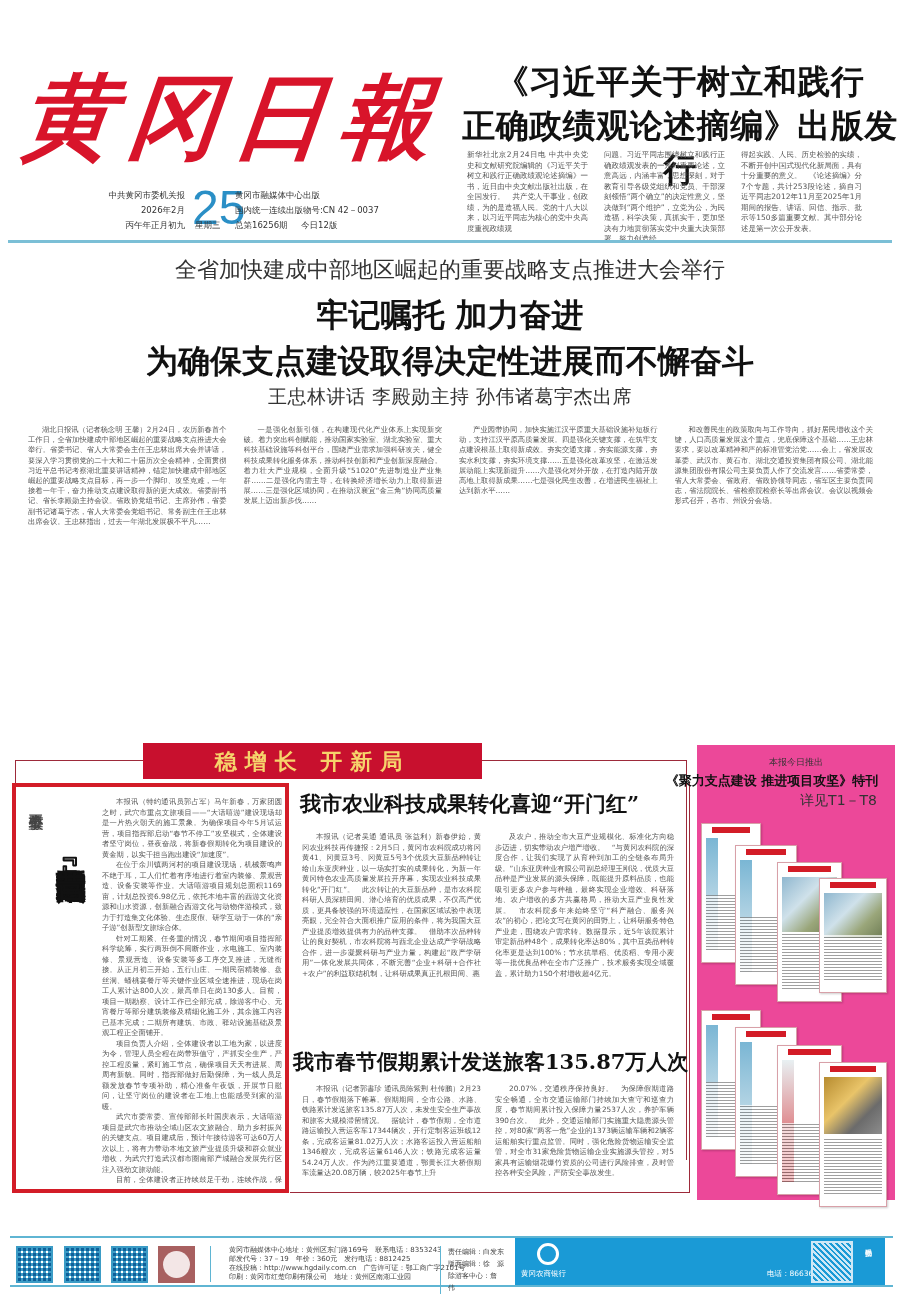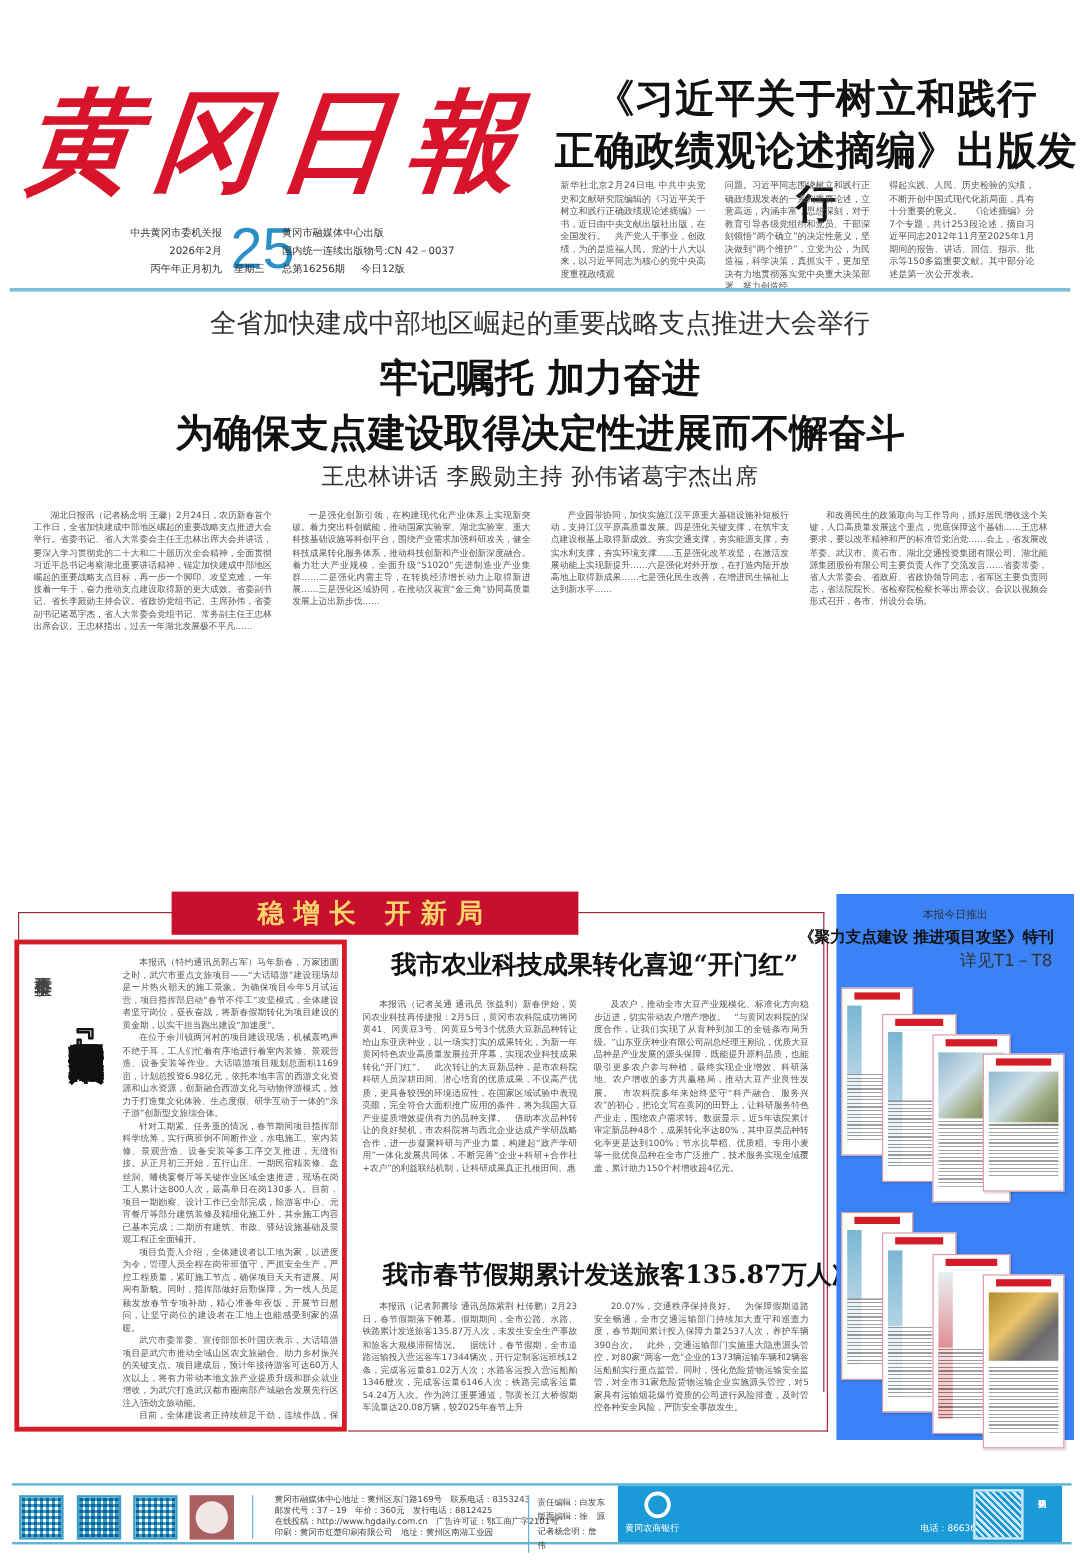--- a/index.html
+++ b/index.html
@@ -39,30 +39,30 @@
   .frame-line { left: 15px; top: 760px; width: 672px; height: 400px; border: 1px solid #9d2a3a; border-bottom: none; }
 
   
   .redbox { left: 12px; top: 783px; width: 277px; height: 410px; border: 4px solid #d31c27; background: #fff; }
   .vkicker { position: absolute; left: 10px; top: 16px; width: 18px; font-size: 15px; line-height: 17px; color: #444; writing-mode: vertical-rl; font-family: "DejaVu Serif", serif; }
   .vtitle { position: absolute; left: 36px; top: 60px; width: 36px; font-size: 30px; line-height: 34px; font-weight: bold; color: #111; writing-mode: vertical-rl; font-family: "DejaVu Serif", serif; }
   .redbox .text { position: absolute; left: 86px; top: 10px; width: 180px; height: 390px; overflow: hidden; }
   .redbox .text p { font-size: 7.3px; line-height: 10.5px; color: #555; text-align: justify; text-indent: 14px; }
 
   
-  .story-title { font-family: "DejaVu Serif", serif; font-weight: bold; color: #111; margin-left: 26px; }
+  .story-title { font-family: "DejaVu Serif", serif; font-weight: bold; color: #111; }
   .agri-title { left: 300px; top: 790px; width: 380px; font-size: 21px; text-align: left; }
   .agri-cols { left: 302px; top: 832px; width: 372px; height: 200px; display: flex; gap: 14px; }
   .agri-cols p, .travel-cols p { flex: 1; font-size: 7.3px; line-height: 10.5px; color: #555; text-align: justify; text-indent: 14px; overflow: hidden; }
   .travel-title { left: 293px; top: 1048px; width: 400px; font-size: 21px; }
   .travel-cols { left: 302px; top: 1084px; width: 372px; height: 105px; display: flex; gap: 14px; }
   .mid-frame { left: 290px; top: 783px; width: 400px; height: 410px; border-right: 1px solid #9d2a3a; border-bottom: 1px solid #9d2a3a; }
 
   
-  .promo { left: 697px; top: 745px; width: 198px; height: 455px; background: #3b82f6; }
+  .promo { left: 697px; top: 745px; width: 198px; height: 455px; background: #ec4899; }
   .promo .pre { position: absolute; left: 0; top: 11px; width: 100%; text-align: center; font-size: 9px; color: #333; }
   .promo .ptitle { position: absolute; left: -60px; top: 27px; width: 270px; text-align: center; font-size: 13px; font-weight: bold; color: #111; white-space: nowrap; }
   .promo .see { position: absolute; right: 18px; top: 47px; font-size: 14px; color: #333; }
   .page-thumb { position: absolute; background: #fff; border: 1px solid #d8a0a8; box-shadow: 1px 1px 2px rgba(0,0,0,0.2); overflow: hidden; }
   .page-thumb .hdr { height: 6px; background: #d31c27; margin: 3px 10px 2px 10px; }
   .page-thumb .img { position: absolute; left: 4px; right: 4px; top: 14px; height: 40%; background: linear-gradient(135deg, #8fb7cf, #cfe1ea 40%, #9aa67a 70%, #6f7d55); }
   .page-thumb .txt { position: absolute; left: 4px; right: 4px; bottom: 12px; height: 40%; background: repeating-linear-gradient(0deg, #777 0 1px, #fff 1px 3px); opacity: 0.7; }
   .page-thumb .side { position: absolute; left: 4px; top: 14px; width: 12px; bottom: 12px; background: linear-gradient(180deg, #7ab6d4, #e7eff2); }
 
   
@@ -221,21 +221,21 @@
   <div class="seal"></div>
   <div class="foot-info">
     <div>黄冈市融媒体中心地址：黄州区东门路169号　联系电话：8353243</div>
     <div>邮发代号：37－19　年价：360元　发行电话：8812425</div>
     <div>在线投稿：http://www.hgdaily.com.cn　广告许可证：鄂工商广字2101号</div>
     <div>印刷：黄冈市红楚印刷有限公司　地址：黄州区南湖工业园</div>
   </div>
   <div class="foot-editors">
     <div>责任编辑：白发东</div>
     <div>版面编辑：徐　源</div>
-    <div>记者杨念明：詹　伟</div>
+    <div>除游客中心：詹　伟</div>
   </div>
   <div class="ad">
     <div class="logo"></div>
     <div class="bank">黄冈农商银行</div>
     <div class="tel">电话：8663671</div>
     <div class="adqr"></div>
     <div class="scan">扫码享受</div>
   </div>
 </div>
 

